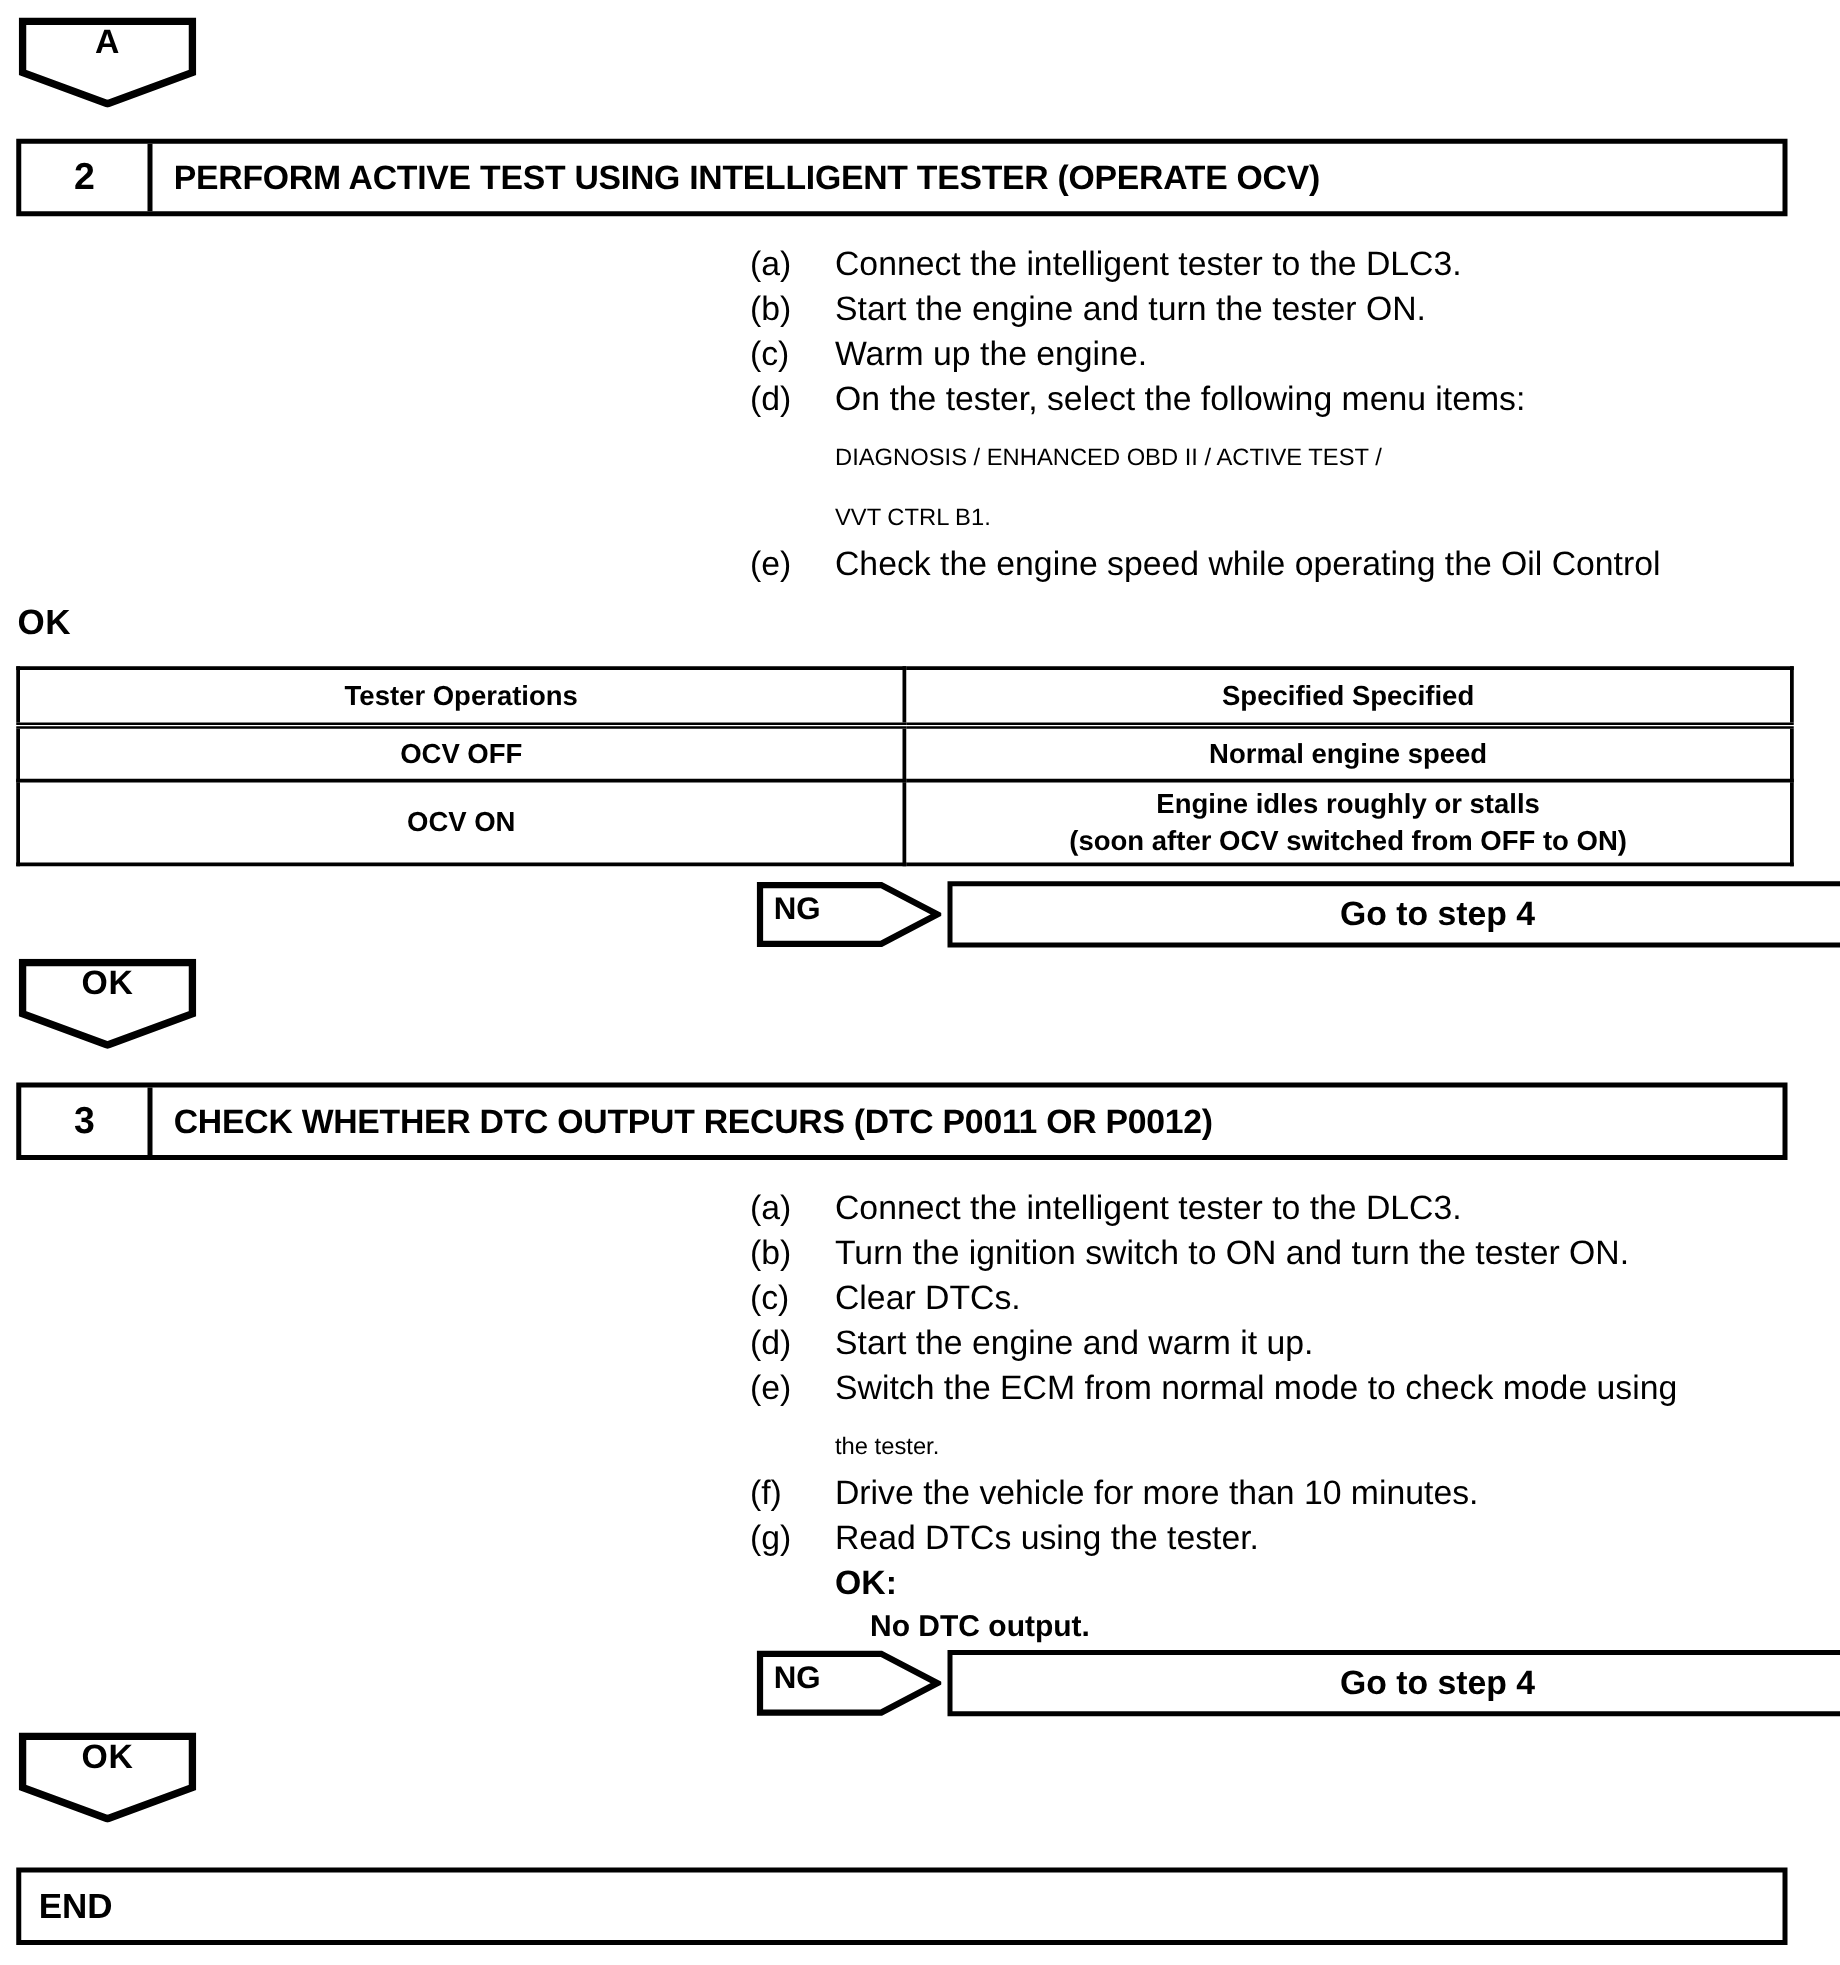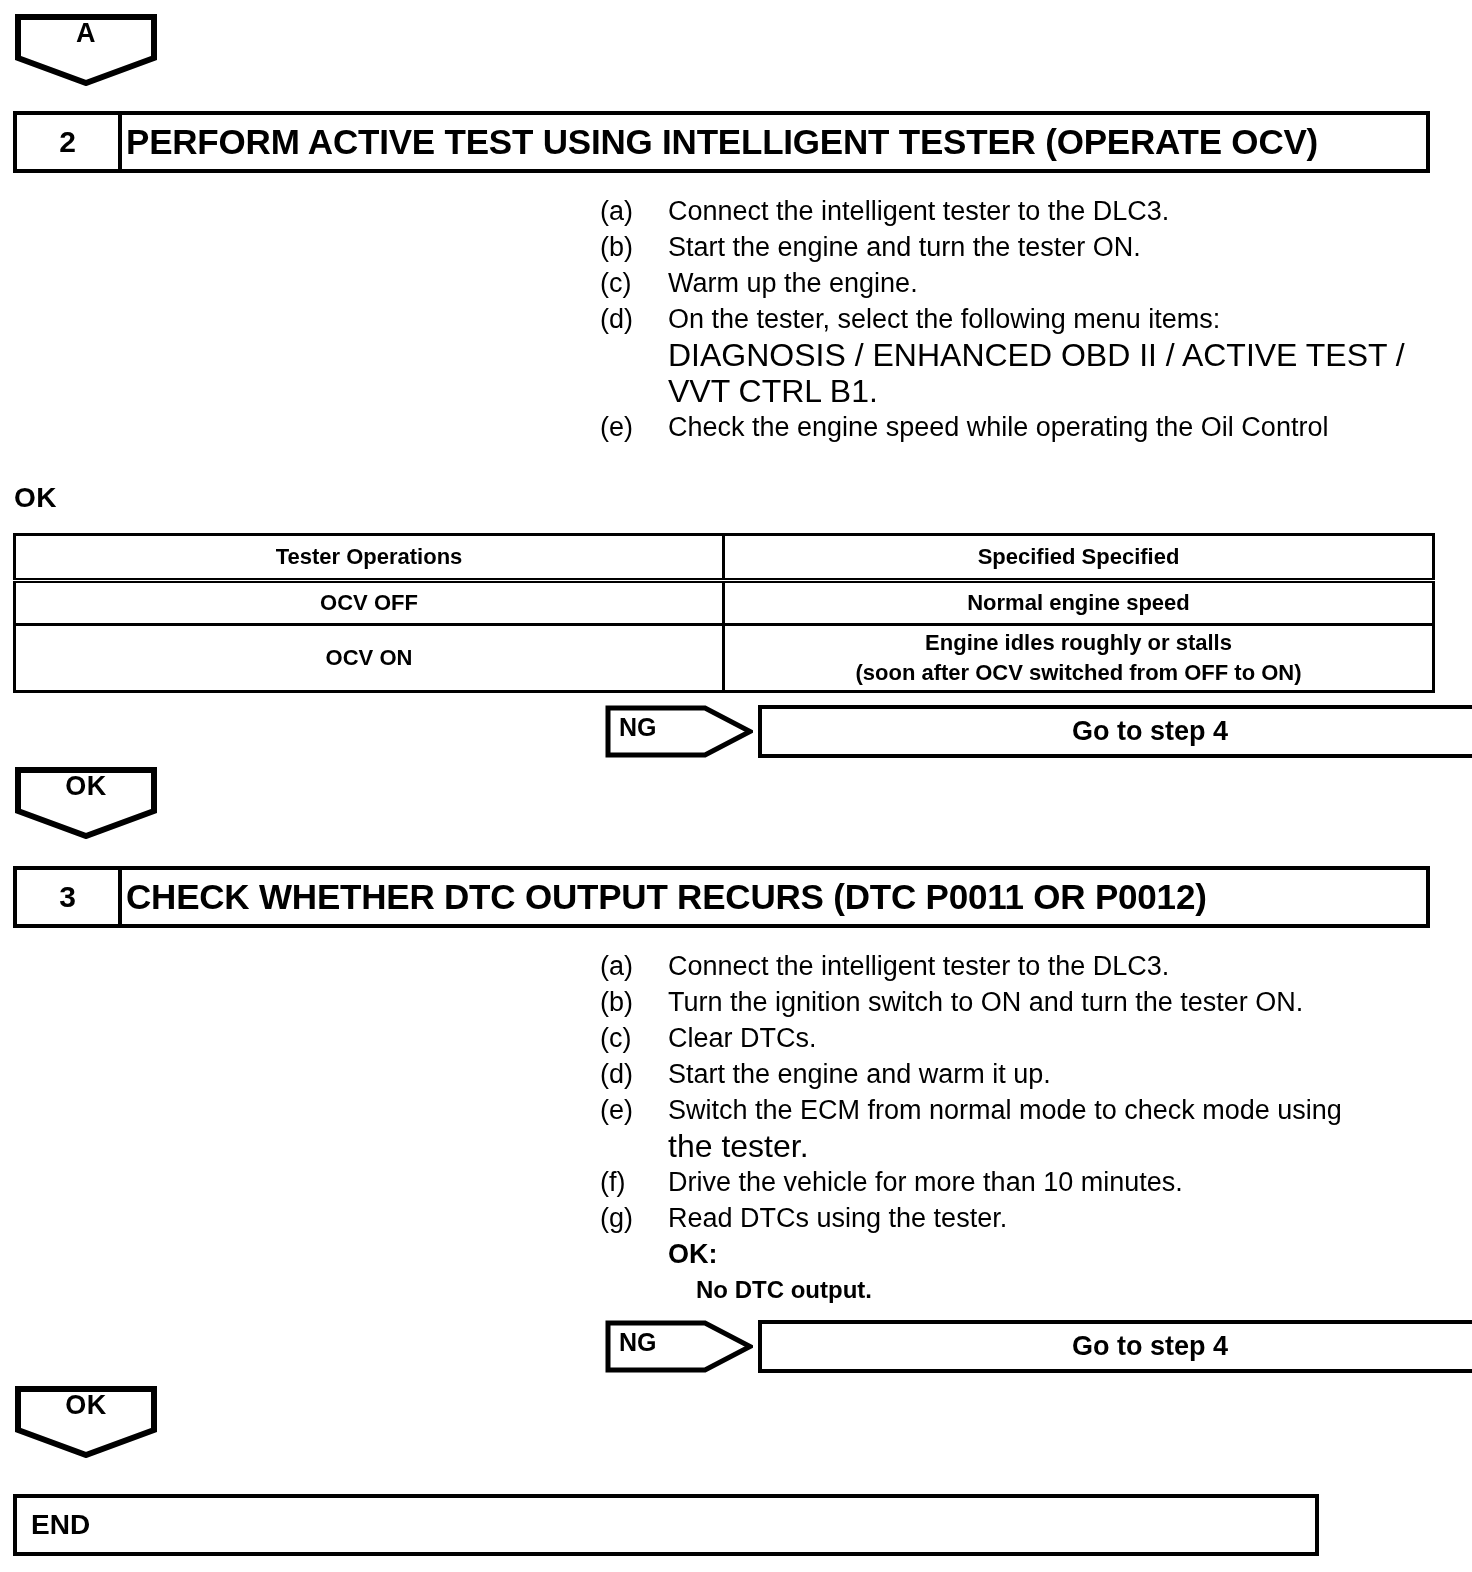--- a/index.html
+++ b/index.html
@@ -60,22 +60,22 @@
     display: flex;
     align-items: center;
     justify-content: center;
     font-size: 30px;
     font-weight: bold;
   }
   .step-title {
     flex: 1 1 auto;
     display: flex;
     align-items: center;
-    padding-left: 4px;
-    font-size: 35px;
+    padding-left: 17px;
+    font-size: 27px;
     font-weight: bold;
     letter-spacing: -0.2px;
     white-space: nowrap;
   }
 
   
   .proc-list {
     position: absolute;
     left: 600px;
     width: 850px;
@@ -89,23 +89,24 @@
   }
   .proc-marker {
     width: 68px;
     flex: 0 0 68px;
   }
   .proc-text {
     flex: 1 1 auto;
   }
   .proc-cont {
     padding-left: 68px;
-    font-size: 32px;
+    font-size: 19px;
     line-height: 36px;
     white-space: nowrap;
+    margin-top: 12px;
   }
   .proc-sub-bold {
     padding-left: 68px;
     font-size: 27px;
     line-height: 36px;
     font-weight: bold;
   }
   .proc-sub-bold-indent {
     padding-left: 96px;
     font-size: 24px;
@@ -181,21 +182,21 @@
     align-items: center;
     justify-content: center;
     font-size: 27px;
     font-weight: bold;
   }
 
   
   .end-box {
     position: absolute;
     left: 13px;
-    width: 1306px;
+    width: 1417px;
     height: 62px;
     border: 4px solid #000;
     box-sizing: border-box;
     display: flex;
     align-items: center;
     padding-left: 14px;
     font-size: 28px;
     font-weight: bold;
   }
 </style>

